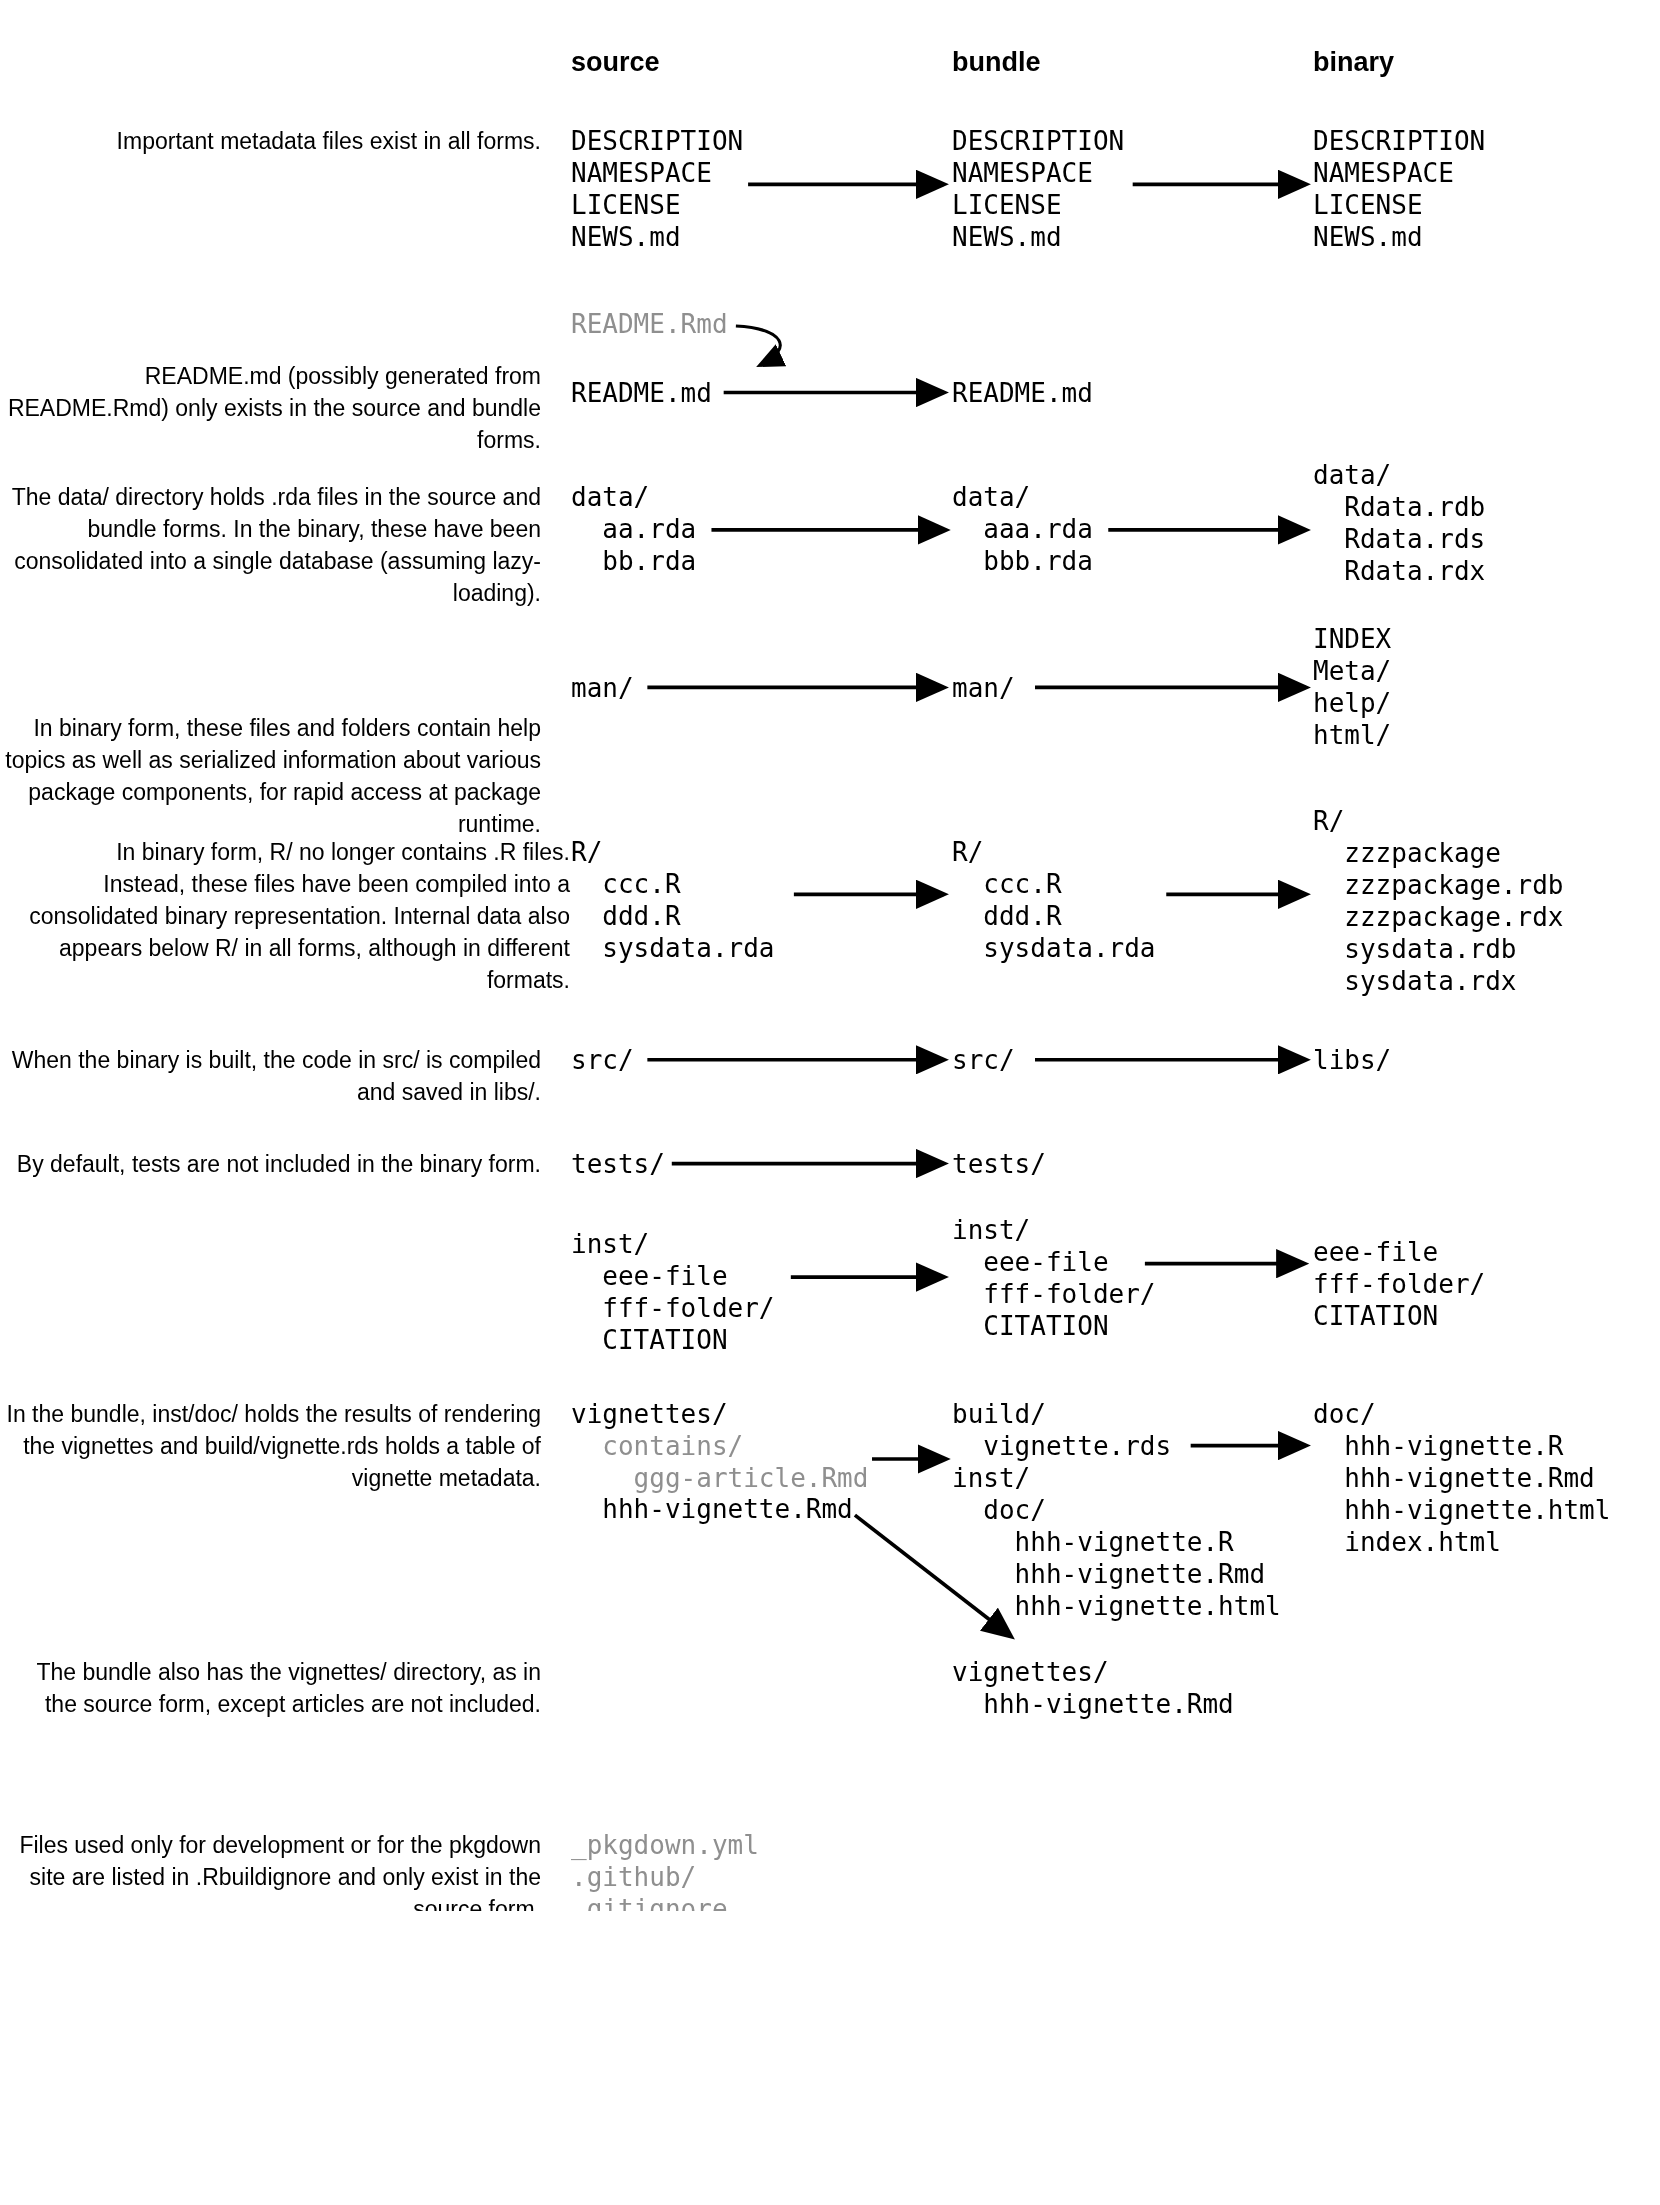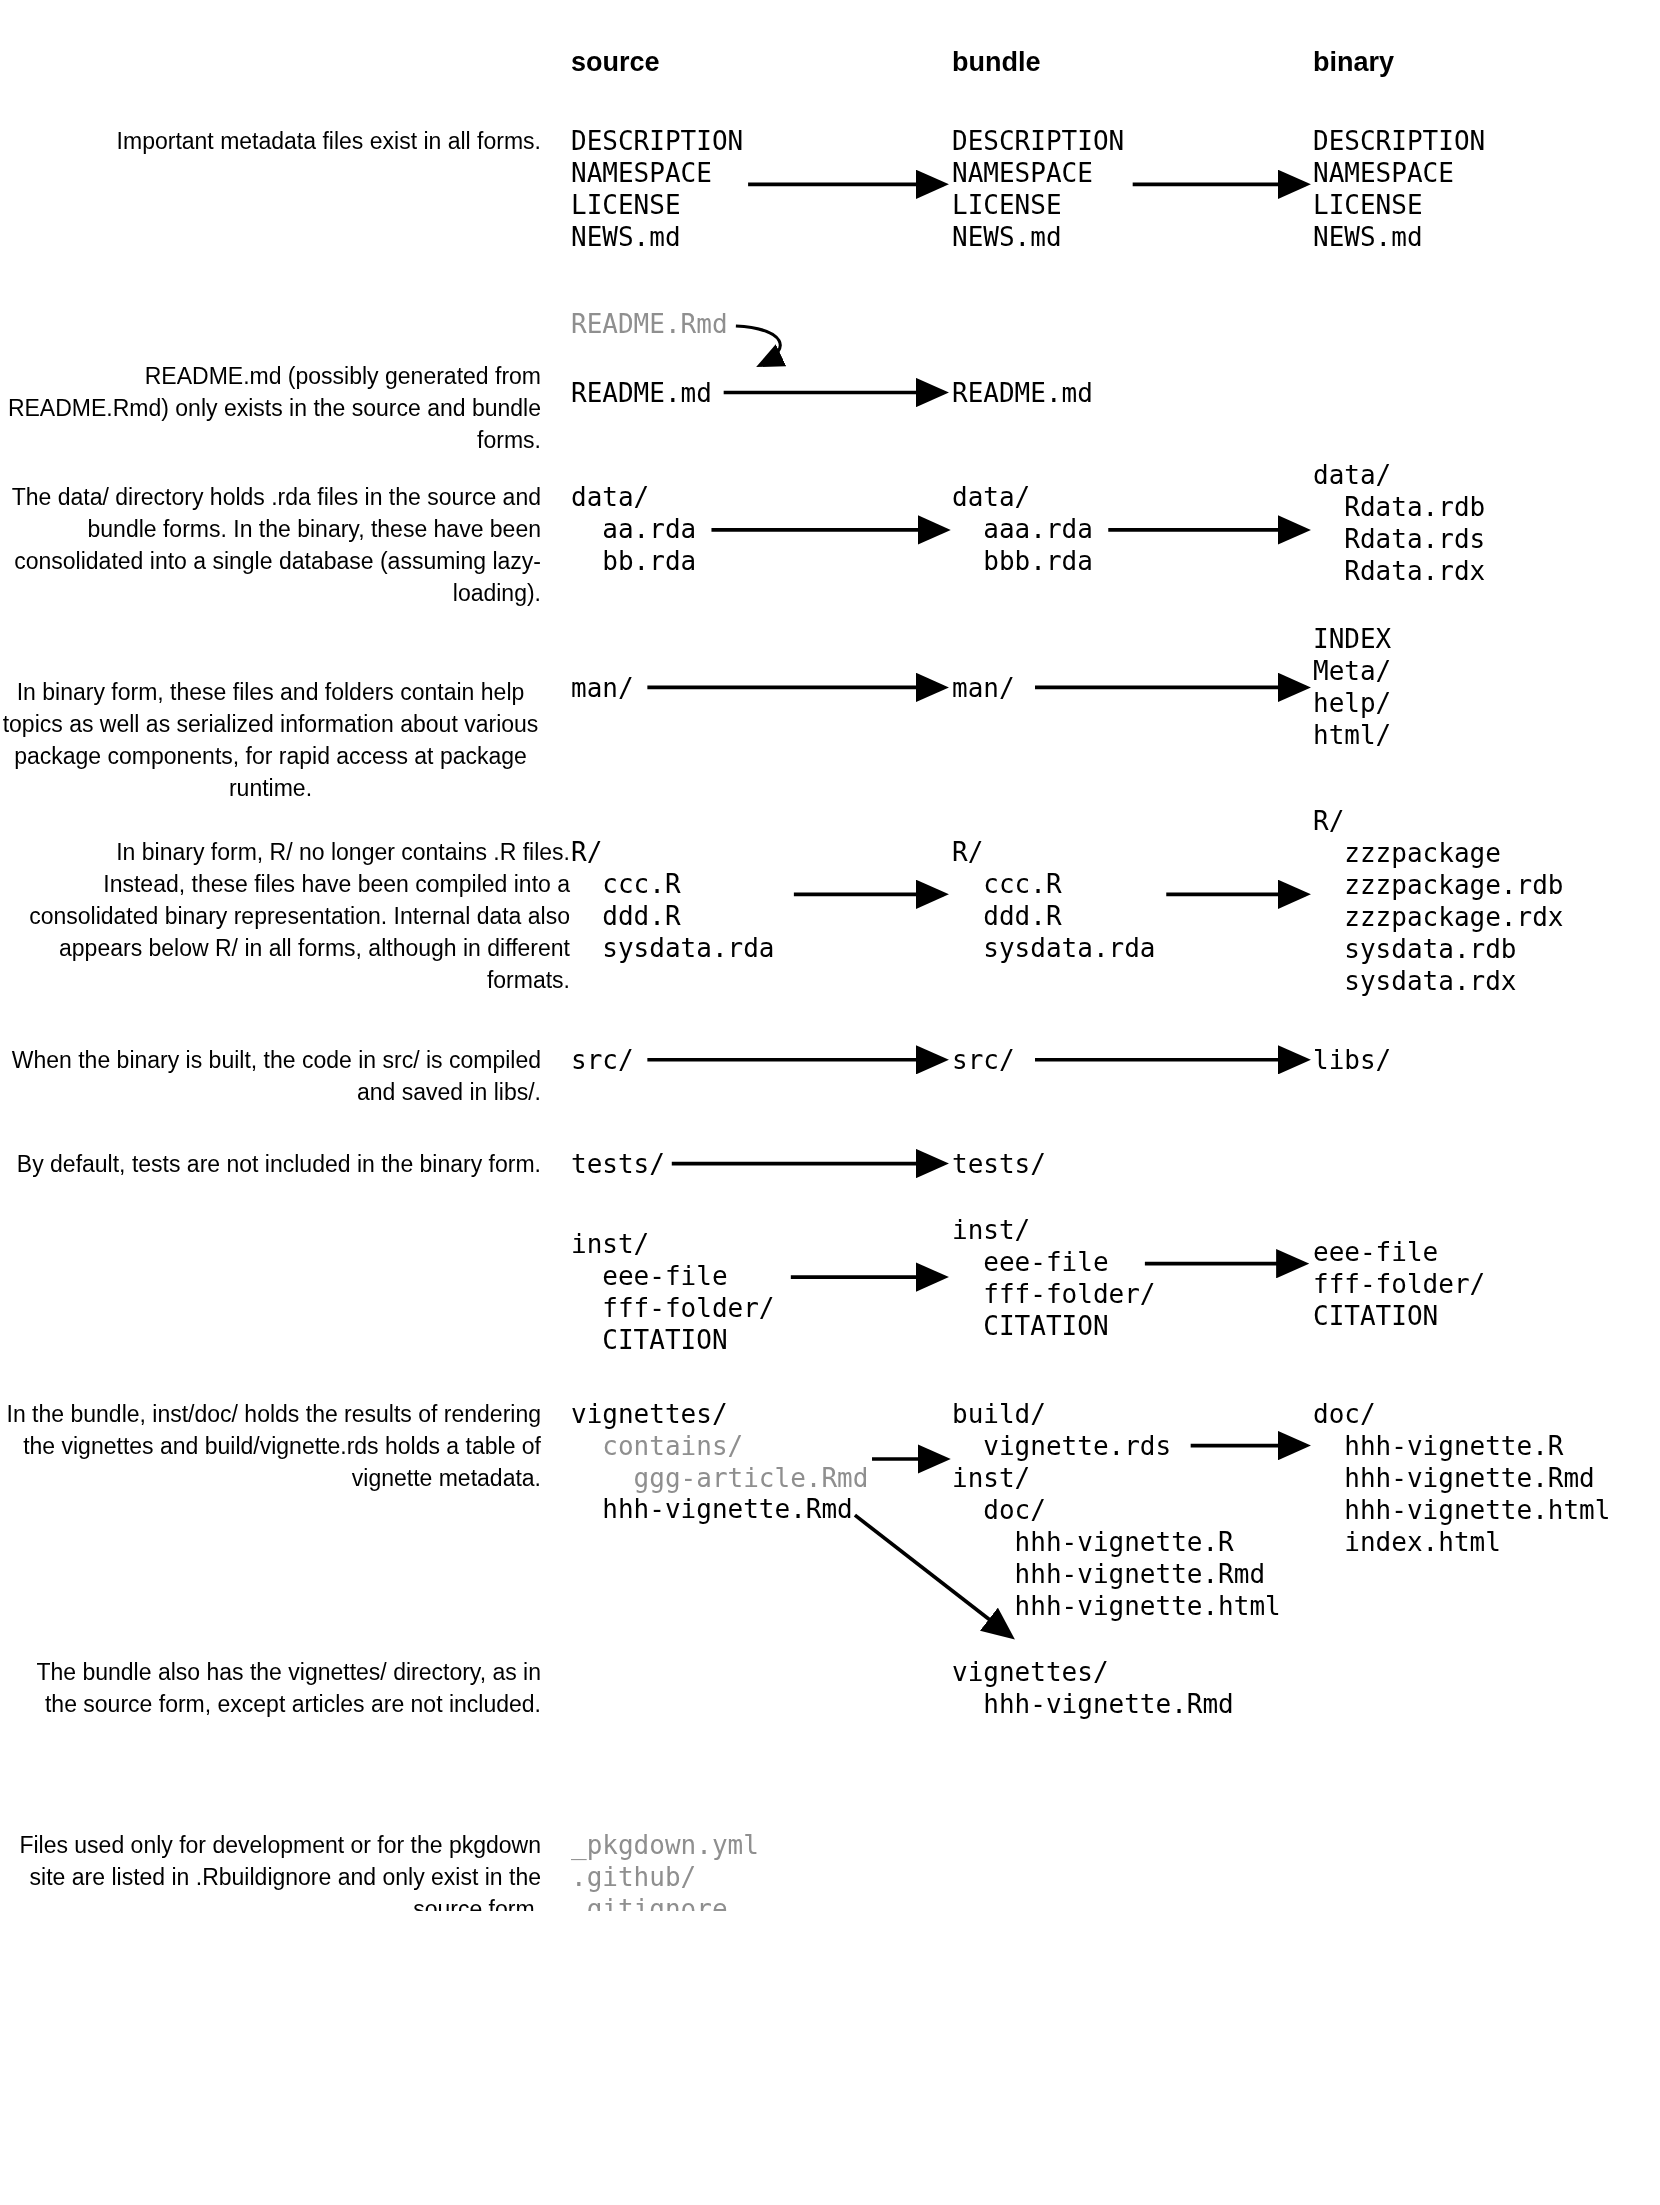--- a/index.html
+++ b/index.html
@@ -19,21 +19,21 @@
 
 <div id="page">
 
   <div class="hd" style="left:571px;top:46px;">source</div>
   <div class="hd" style="left:952px;top:46px;">bundle</div>
   <div class="hd" style="left:1313px;top:46px;">binary</div>
 
   <div class="p" style="top:125px;">Important metadata files exist in all forms.</div>
   <div class="p" style="top:360px;text-align:right;">README.md (possibly generated from README.Rmd) only exists in the source and bundle forms.</div>
   <div class="p" style="top:481px;">The data/ directory holds .rda files in the source and bundle forms. In the binary, these have been consolidated into a single database (assuming lazy-loading).</div>
-  <div class="p" style="top:676px;text-align:center;">In binary form, these files and folders contain help topics as well as serialized information about various package components, for rapid access at package runtime.</div>
+  <div class="p" style="top:712px;">In binary form, these files and folders contain help topics as well as serialized information about various package components, for rapid access at package runtime.</div>
   <div class="p" style="top:836px;margin-left:29px;">In binary form, R/ no longer contains .R files. Instead, these files have been compiled into a consolidated binary representation. Internal data also appears below R/ in all forms, although in different formats.</div>
   <div class="p" style="top:1044px;">When the binary is built, the code in src/ is compiled and saved in libs/.</div>
   <div class="p" style="top:1148px;">By default, tests are not included in the binary form.</div>
   <div class="p" style="top:1398px;">In the bundle, inst/doc/ holds the results of rendering the vignettes and build/vignette.rds holds a table of vignette metadata.</div>
   <div class="p" style="top:1656px;">The bundle also has the vignettes/ directory, as in the source form, except articles are not included.</div>
   <div class="p" style="top:1829px;">Files used only for development or for the pkgdown site are listed in .Rbuildignore and only exist in the source form.</div>
 
   <div class="m" style="left:571px;top:125px;">DESCRIPTION
 NAMESPACE
 LICENSE

